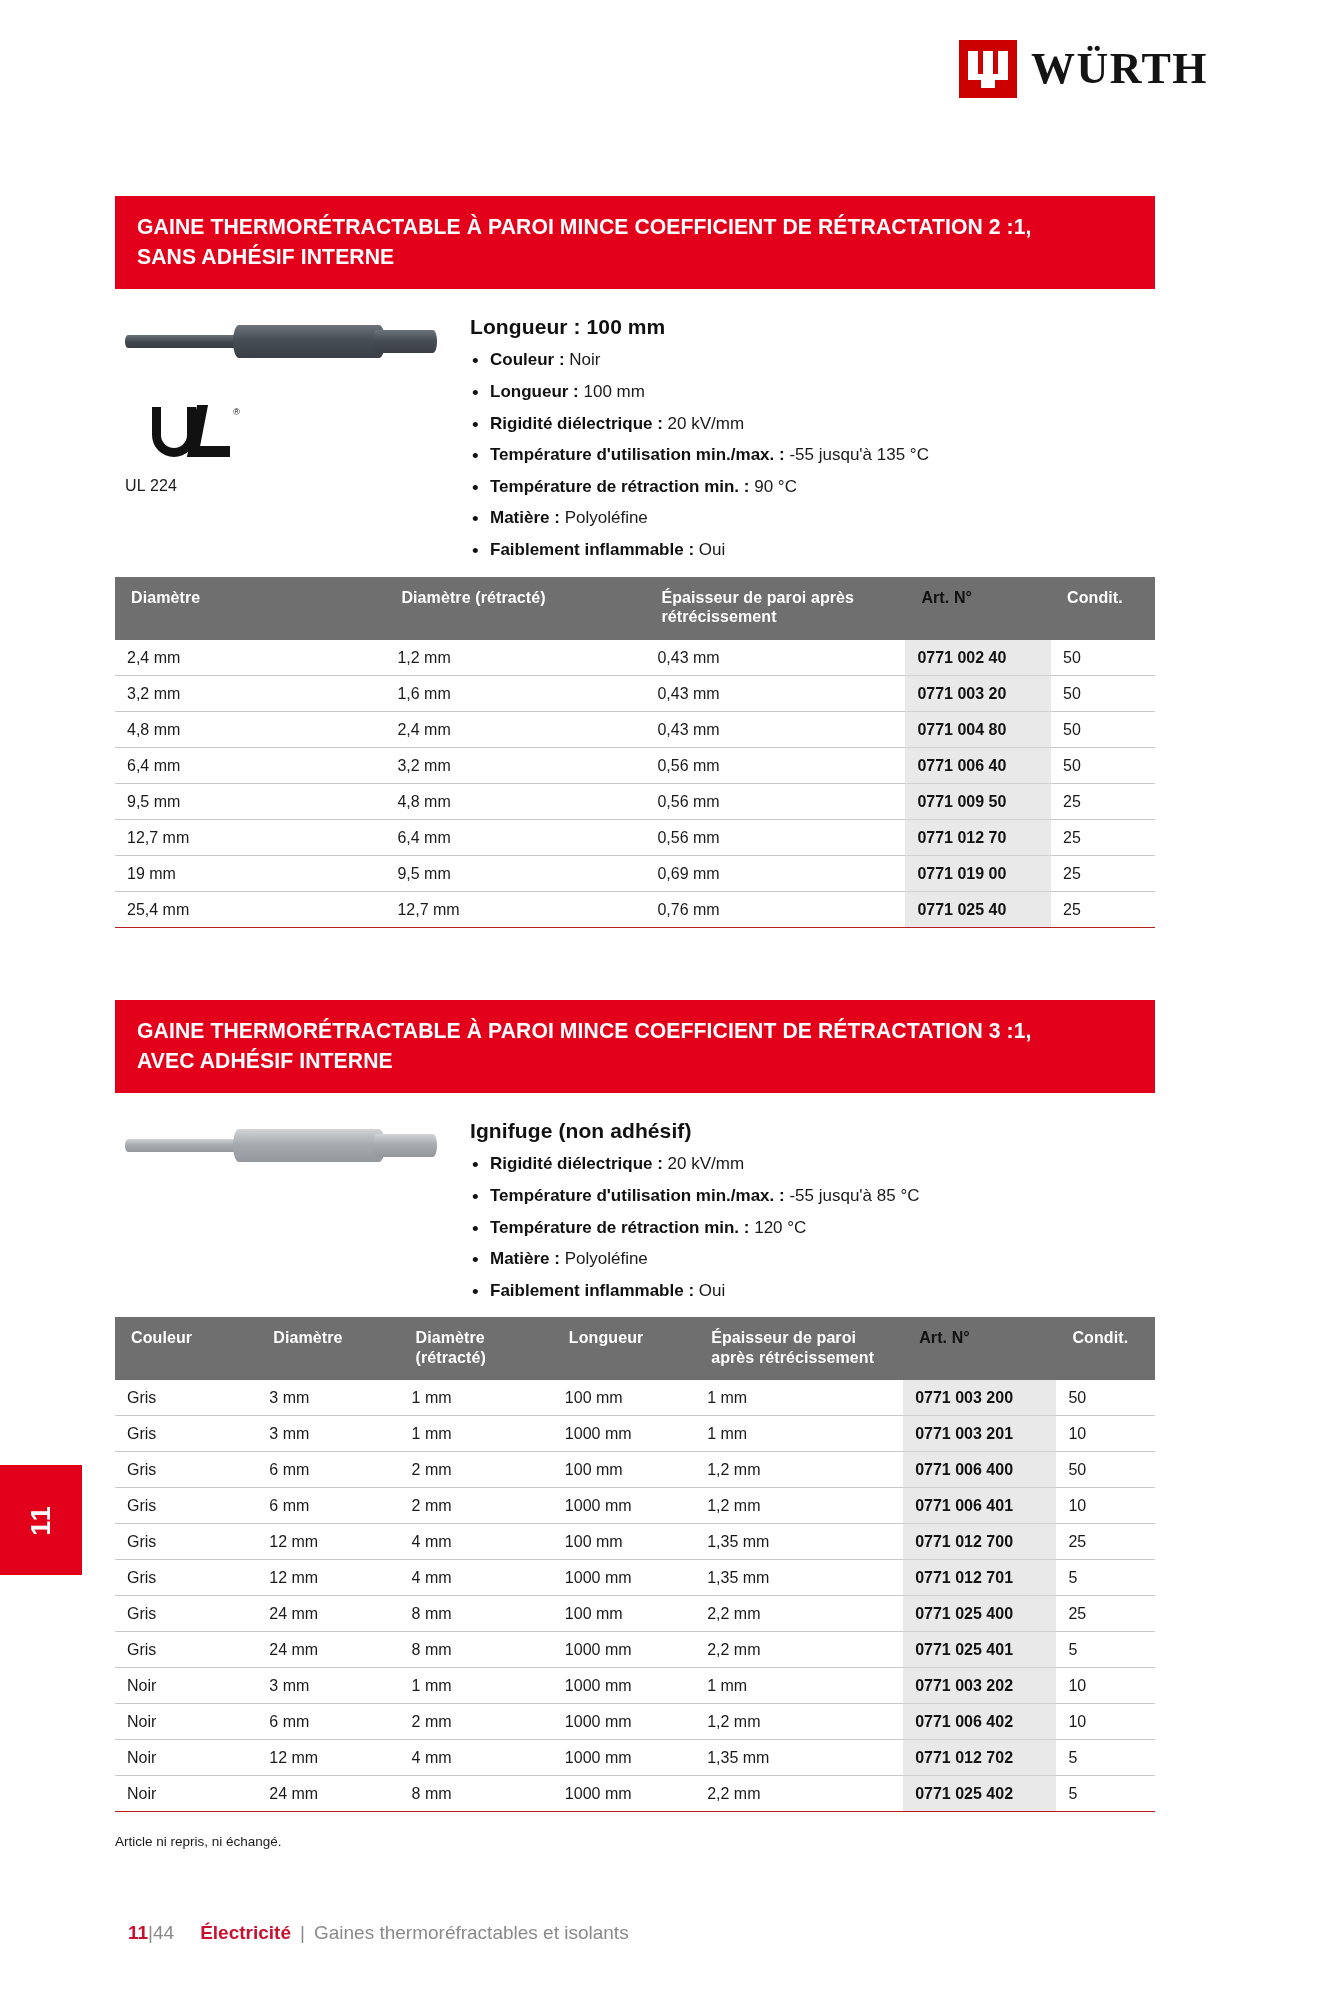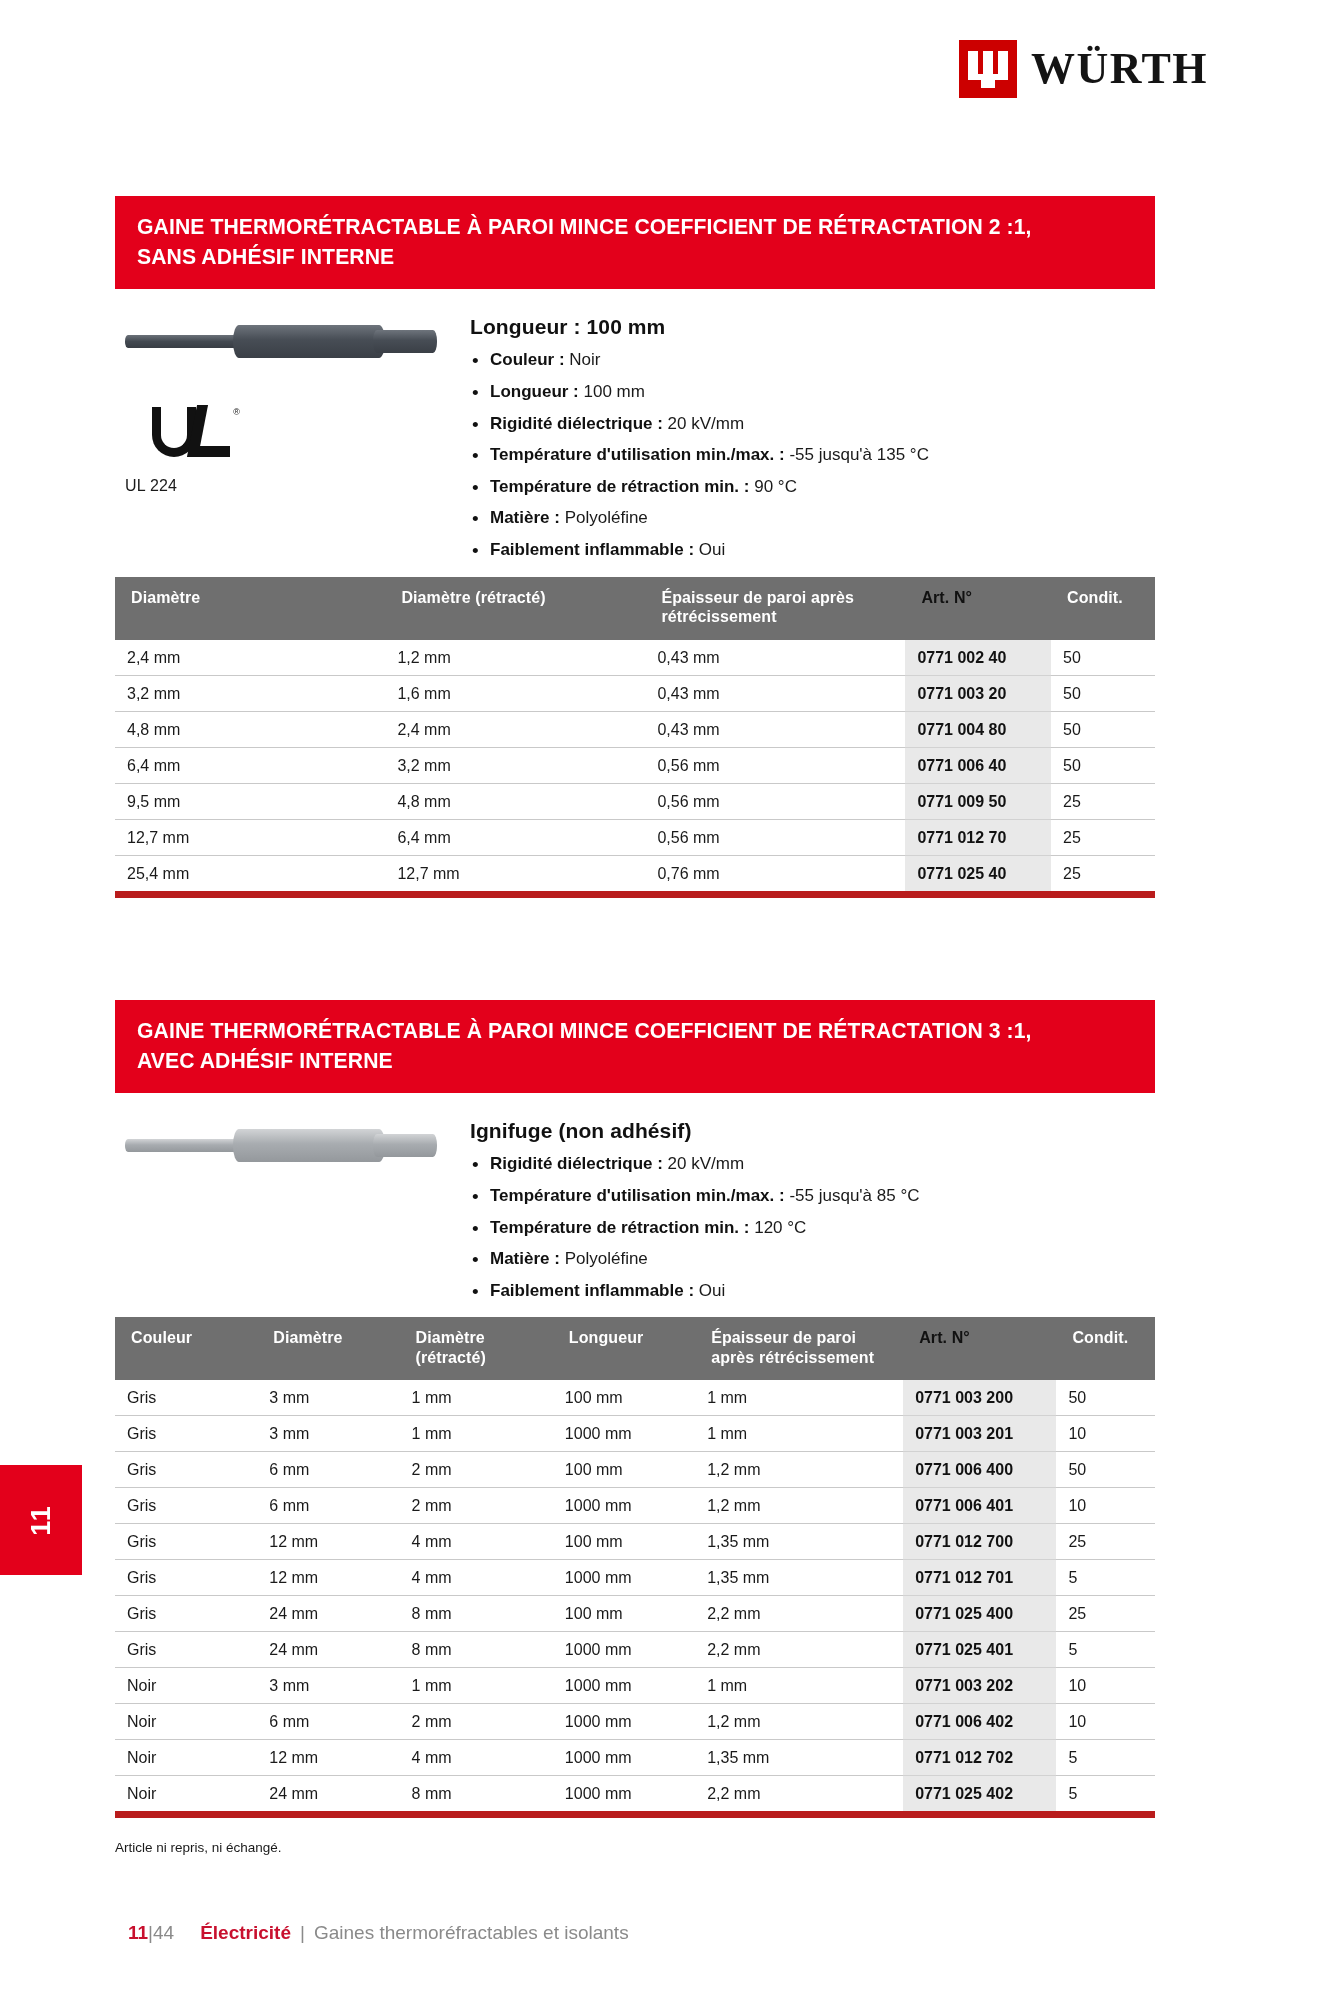--- a/index.html
+++ b/index.html
@@ -244,21 +244,21 @@
     letter-spacing: 0.1px;
   }
   table.spec-table tbody td {
     padding: 9px 10px 8px 12px;
     border-bottom: 1px solid #c9c9c9;
     color: #1a1a1a;
     font-size: 16px;
     vertical-align: middle;
     background: #ffffff;
   }
-  table.spec-table tbody tr:last-child td { border-bottom: 7px solid #b91c1c; margin-top: 6px; }
+  table.spec-table tbody tr:last-child td { border-bottom: 1px solid #b91c1c; margin-top: 6px; }
   table.spec-table td.art, table.spec-table th.art {
     font-weight: bold;
     color: #111;
   }
   table.spec-table tbody td.art {
     background: #e9e9e9;
     border-bottom: 1px solid #d2d2d2;
   }
   table.spec-table thead th.art { background: #6f6f6f; }
 
@@ -407,20 +407,27 @@
             <td>25</td>
           </tr>
           <tr>
             <td>12,7 mm</td>
             <td>6,4 mm</td>
             <td>0,56 mm</td>
             <td class="art">0771 012 70</td>
             <td>25</td>
           </tr>
           <tr>
+            <td>19 mm</td>
+            <td>9,5 mm</td>
+            <td>0,69 mm</td>
+            <td class="art">0771 019 00</td>
+            <td>25</td>
+          </tr>
+          <tr>
             <td>25,4 mm</td>
             <td>12,7 mm</td>
             <td>0,76 mm</td>
             <td class="art">0771 025 40</td>
             <td>25</td>
           </tr>
         </tbody>
     </table>
   </div>
 

